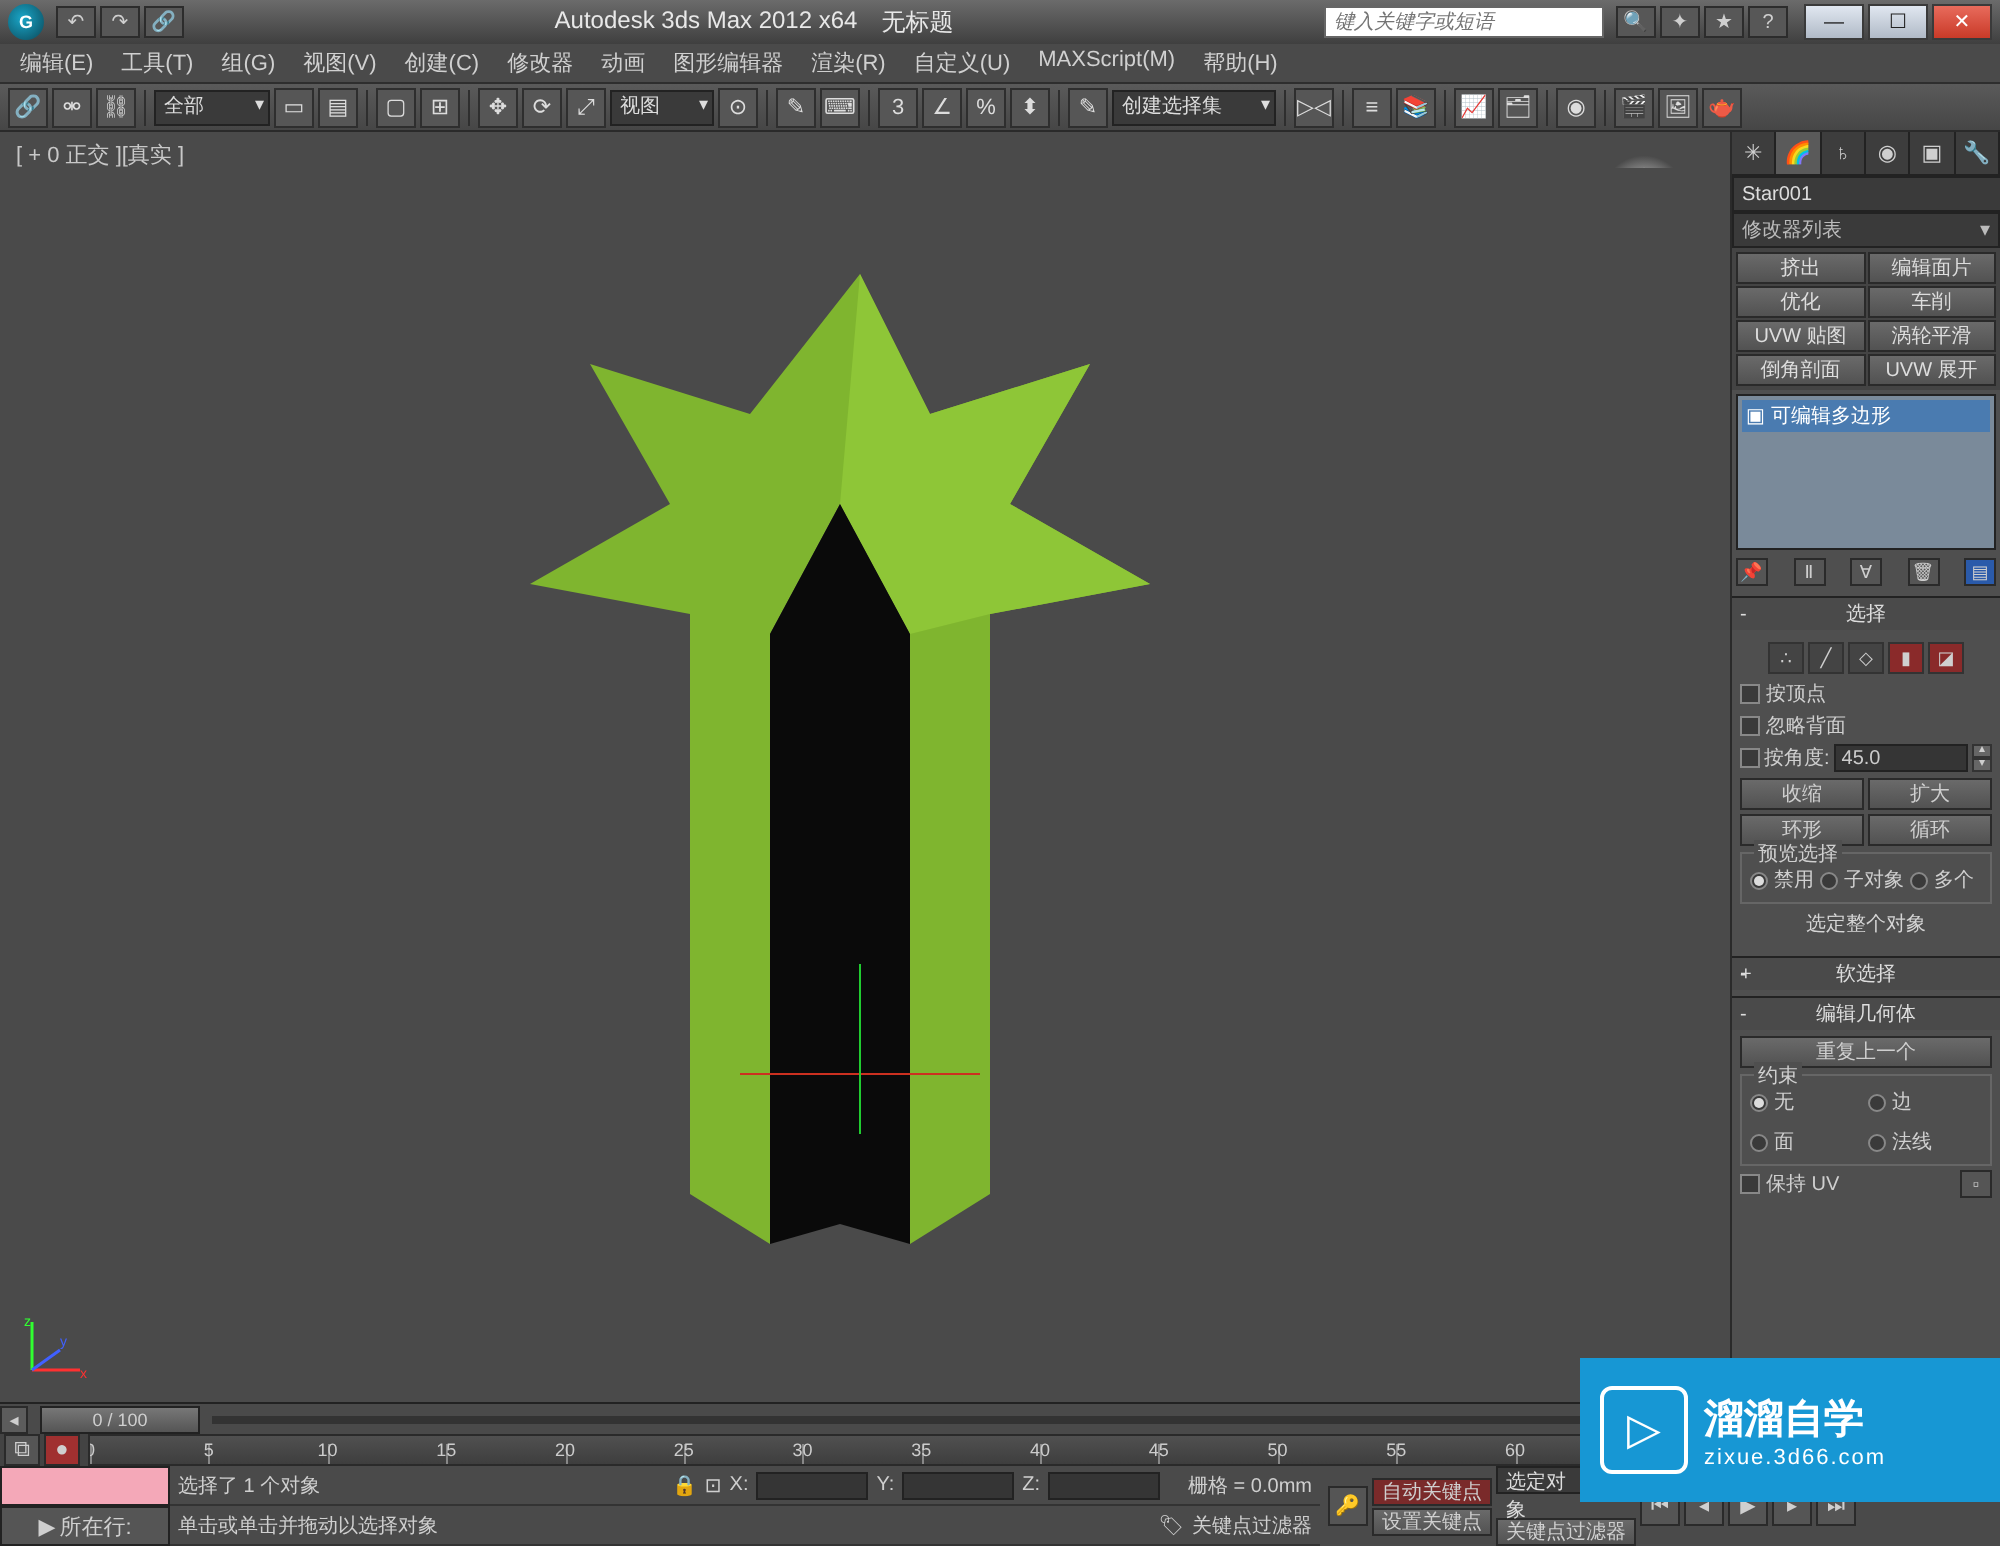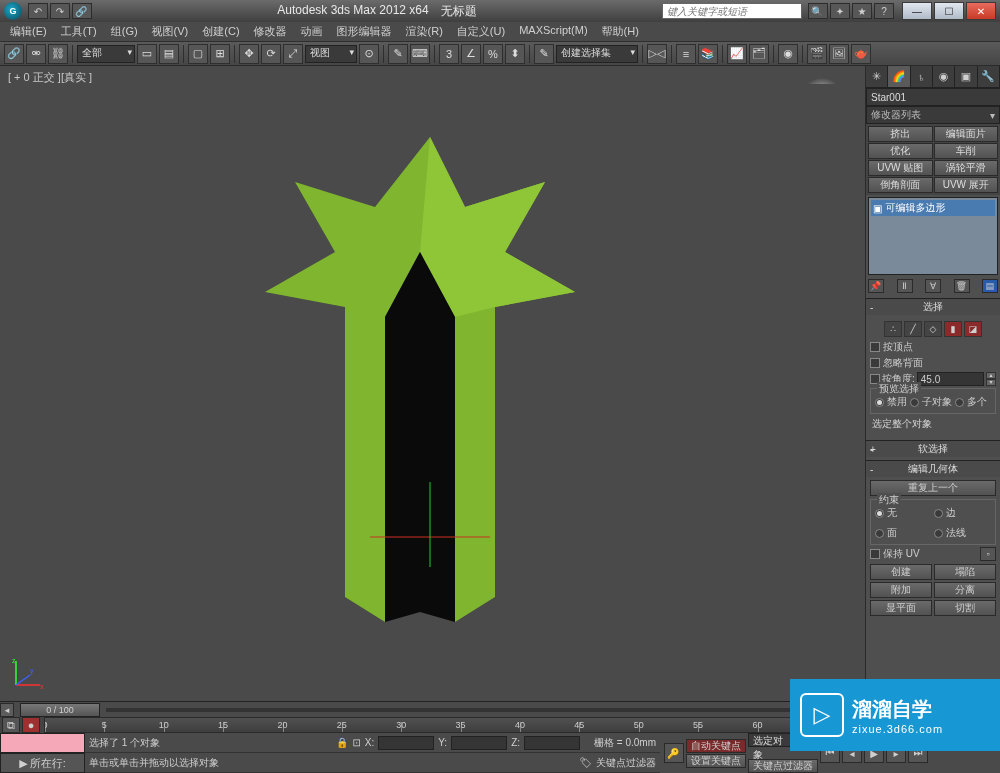--- a/index.html
+++ b/index.html
@@ -63,21 +63,21 @@
 .radio-dot.on::after{content:"";position:absolute;inset:1px;background:#ddd;border-radius:50%;}
 .spinner-row{display:flex;align-items:center;gap:2px;margin:2px 0;}
 .spinner{flex:1;height:14px;background:#353535;border:1px solid #222;color:#ccc;font-size:10px;padding:0 3px;display:flex;align-items:center;}
 .spin-btns{width:10px;display:flex;flex-direction:column;}
 .spin-btn{height:7px;background:#666;border:1px solid #333;font-size:6px;line-height:4px;text-align:center;}
 .row-btns{display:grid;grid-template-columns:1fr 1fr;gap:2px;margin:3px 0;}
 .row-btn{height:16px;background:linear-gradient(#6a6a6a,#525252);border:1px solid #2a2a2a;display:flex;align-items:center;justify-content:center;font-size:10px;}
 .sel-icons{display:flex;gap:2px;justify-content:center;margin:3px 0;}
 .sel-icon{width:18px;height:16px;border:1px solid #333;background:#444;display:flex;align-items:center;justify-content:center;font-size:9px;}
 .sel-icon.red{background:#8a2a2a;}
-.link{color:#d5d5d5;text-align:left;margin:3px 2px;font-size:10px;}
+.link{color:#d5d5d5;text-align:center;margin:3px 2px;font-size:10px;}
 .fieldset{border:1px solid #666;padding:4px 4px 2px;margin:2px 0;position:relative;}
 .fieldset-label{position:absolute;top:-7px;left:6px;background:#4f4f4f;padding:0 2px;font-size:10px;}
 
 
 .bottom{height:72px;background:#4a4a4a;border-top:1px solid #222;display:flex;flex-direction:column;}
 .timeslider-row{height:18px;display:flex;align-items:center;}
 .timeslider-knob{width:80px;height:14px;background:linear-gradient(#777,#555);border:1px solid #222;margin-left:6px;font-size:9px;display:flex;align-items:center;justify-content:center;}
 .timeslider-track{flex:1;height:4px;background:#333;margin:0 6px;position:relative;}
 .sb-arrow{width:14px;height:14px;background:#5c5c5c;border:1px solid #2a2a2a;display:flex;align-items:center;justify-content:center;font-size:9px;}
 .timeline-row{height:18px;display:flex;align-items:center;background:#434343;}
@@ -280,20 +280,26 @@
           </div>
         <div class="spinner-row">
           <div class="chk-box"></div>
           <span>按角度:</span>
           <div class="spinner">45.0</div>
           <div class="spin-btns">
               <div class="spin-btn">▴</div>
               <div class="spin-btn">▾</div>
             </div>
         </div>
+        <div class="row-btns">
+          <div class="row-btn">收缩</div>
+          <div class="row-btn">扩大</div>
+          <div class="row-btn">环形</div>
+          <div class="row-btn">循环</div>
+        </div>
         <div class="fieldset">
           <div class="fieldset-label">预览选择</div>
           <div style="display:flex;gap:3px;flex-wrap:wrap;">
             <div class="chk">
                 <div class="radio-dot on"></div>
                 <span>禁用</span>
               </div>
             <div class="chk">
                 <div class="radio-dot"></div>
                 <span>子对象</span>
@@ -338,28 +344,20 @@
                 <div class="radio-dot"></div>
                 <span>法线</span>
               </div>
           </div>
         </div>
         <div class="chk">
             <div class="chk-box"></div>
             <span>保持 UV</span>
             <div class="stack-tb-btn" style="margin-left:auto">▫</div>
           </div>
-        <div class="row-btns">
-          <div class="row-btn">创建</div>
-          <div class="row-btn">塌陷</div>
-          <div class="row-btn">附加</div>
-          <div class="row-btn">分离</div>
-          <div class="row-btn">显平面</div>
-          <div class="row-btn">切割</div>
-        </div>
       </div>
     </div>
   </div>
 </div>
 
 <div class="bottom">
   <div class="timeslider-row">
     <div class="sb-arrow">◂</div>
     <div class="timeslider-knob">0 / 100</div>
     <div class="timeslider-track"></div>

